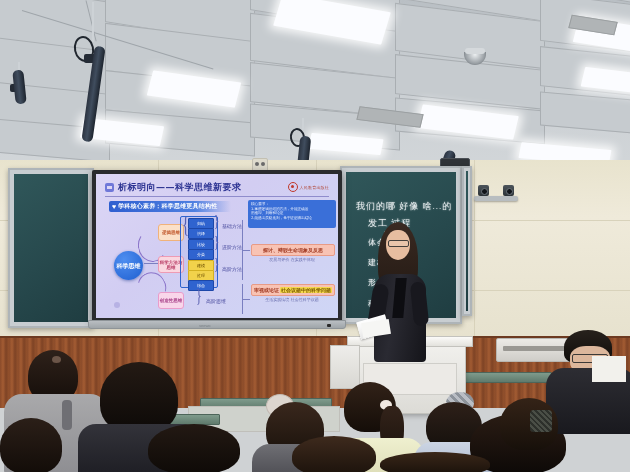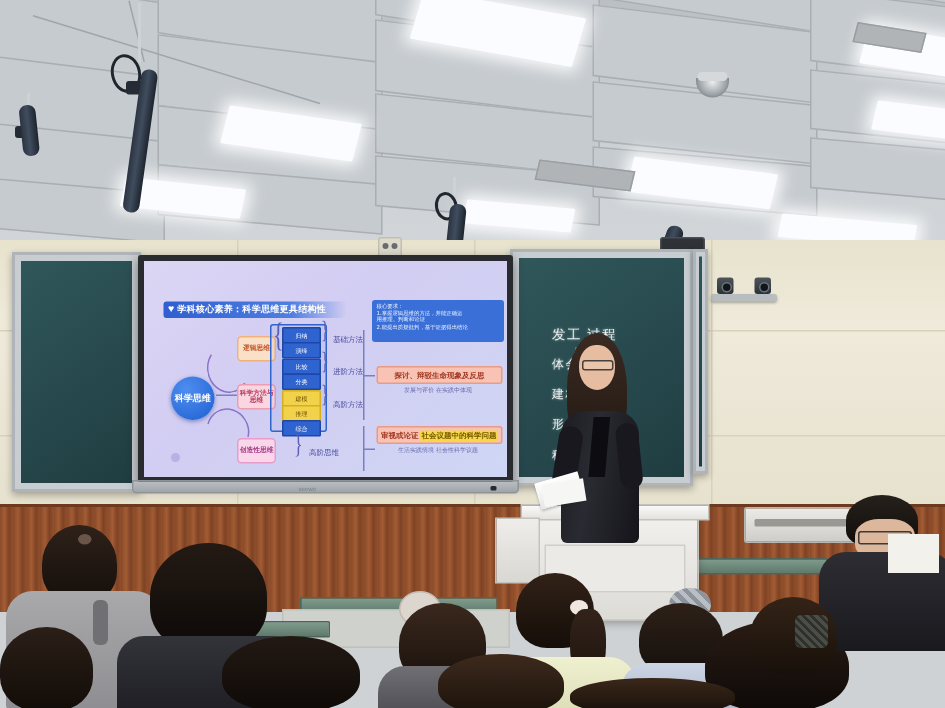--- a/index.html
+++ b/index.html
@@ -338,39 +338,48 @@
     <div style="position:absolute;left:2px;top:3px;width:4px;height:4px;border-radius:50%;background:#6b6b6b;"></div>
     <div style="position:absolute;left:8px;top:3px;width:4px;height:4px;border-radius:50%;background:#6b6b6b;"></div>
   </div>
 
   <div class="boardframe" style="left:8px;top:168px;width:86px;height:160px;">
     <div class="boardsurf" style="left:4px;top:4px;right:4px;bottom:4px;"></div>
   </div>
 
   <div class="boardframe" style="left:340px;top:166px;width:122px;height:158px;">
     <div class="boardsurf" style="left:4px;top:4px;right:4px;bottom:4px;">
+      <div class="chalk" style="left:10px;top:28px;font-size:9px;">我们的哪 好像 啥...的</div>
       <div class="chalk" style="left:22px;top:45px;font-size:9px;">发工 过程</div>
       <div class="chalkarrow" style="left:36px;top:57px;">↓</div>
       <div class="chalk" style="left:22px;top:65px;font-size:8px;">体会概念</div>
       <div class="chalkarrow" style="left:36px;top:77px;">↓</div>
       <div class="chalk" style="left:22px;top:85px;font-size:8px;">建构模型</div>
       <div class="chalkarrow" style="left:36px;top:97px;">↓</div>
       <div class="chalk" style="left:22px;top:105px;font-size:8px;">形成方法</div>
       <div class="chalkarrow" style="left:36px;top:117px;">↓</div>
       <div class="chalk" style="left:22px;top:126px;font-size:8px;">科学思维</div>
     </div>
   </div>
 
   <div class="boardframe" style="left:462px;top:166px;width:10px;height:150px;">
     <div class="boardsurf" style="left:2px;top:3px;right:2px;bottom:3px;"></div>
   </div>
 
   <div class="smartboard">
     <div class="slide">
 
+      <div class="slide-title-row">
+        <div class="sq-icon"></div>
+        <div class="slide-title">析标明向——科学思维新要求</div>
+        <div class="logo-badge">
+          <div class="ring"></div>
+          <div class="logo-text">人民教育出版社</div>
+        </div>
+      </div>
 
       <div class="blue-bar">
         <span class="heart">♥</span>
         <span class="blue-bar-text">学科核心素养：科学思维更具结构性</span>
       </div>
 
       <div class="node-core">科学思维</div>
 
       <div class="curve" style="left:42px;top:56px;width:26px;height:30px;transform:rotate(-10deg);"></div>
       <div class="hline" style="left:48px;top:89px;width:14px;"></div>

